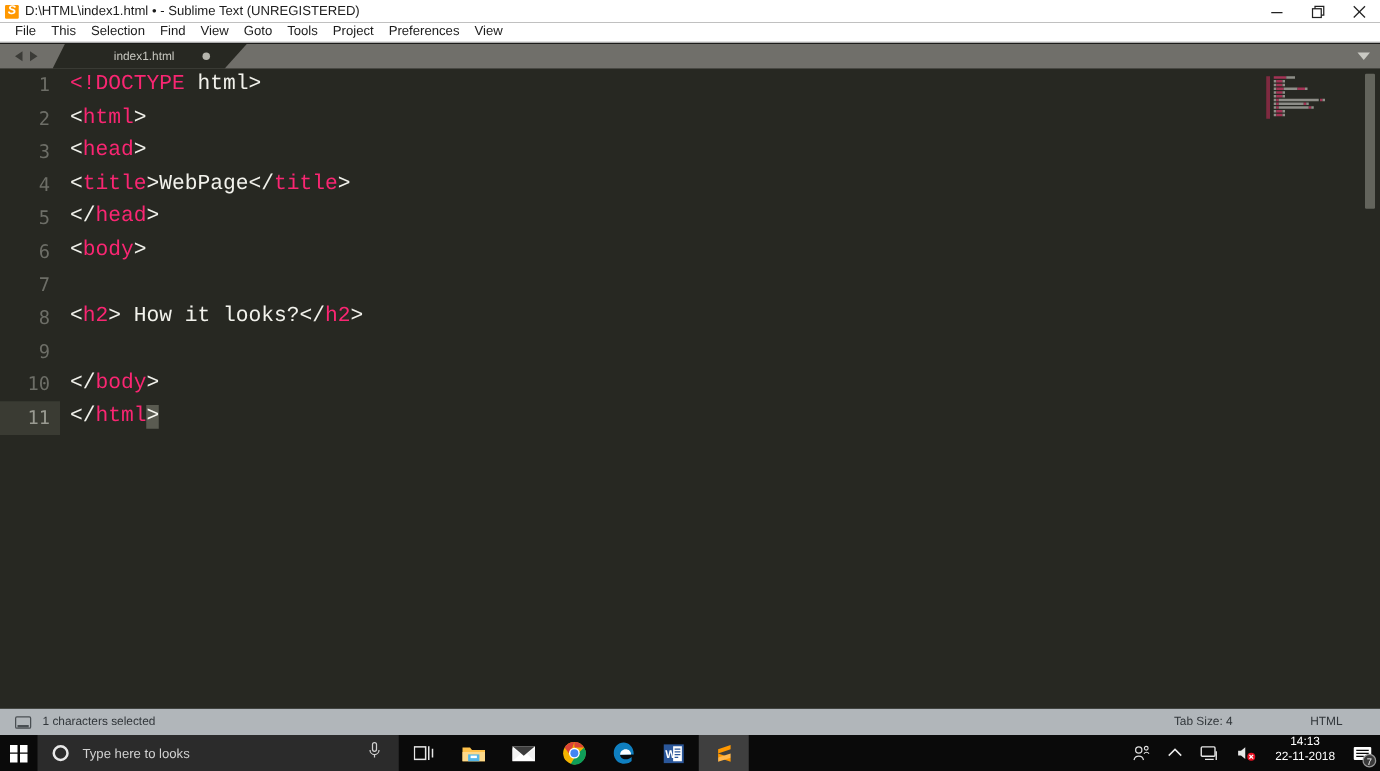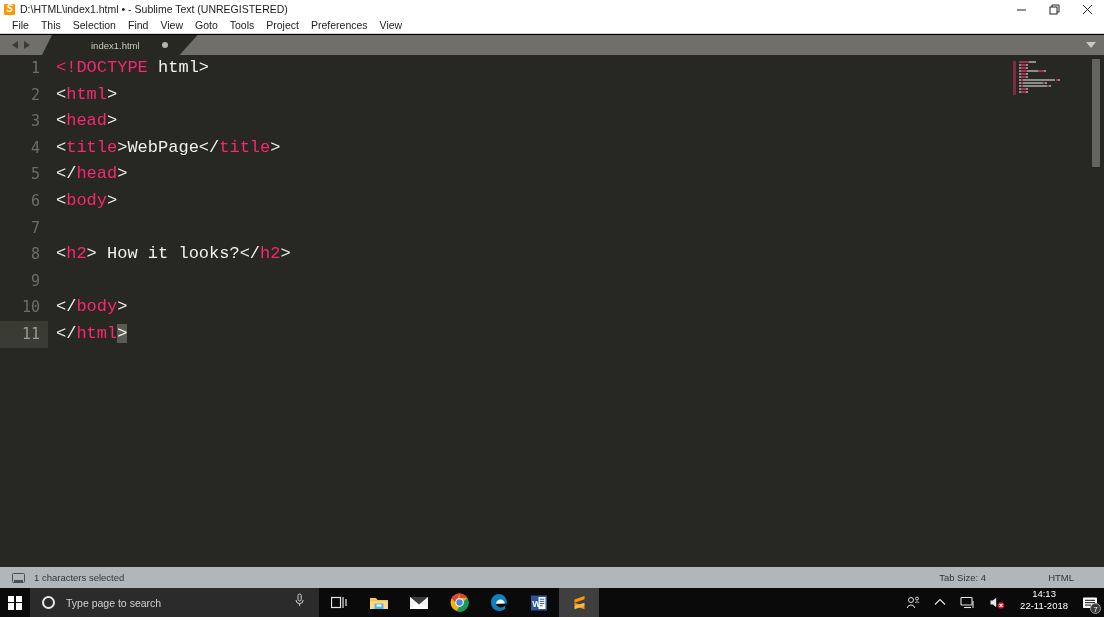--- a/index.html
+++ b/index.html
@@ -311,21 +311,21 @@
       <span class="win-logo">
           <i></i>
           <i></i>
           <i></i>
           <i></i>
         </span>
     </div>
 
     <div class="search-box">
       <span class="cortana-ring"></span>
-      <span class="search-text">Type page to search</span>
+      <span class="search-text">Type here to looks</span>
       <span class="mic">
         <svg width="11" height="15" viewBox="0 0 11 15">
           <rect x="4" y="1" width="3.2" height="7" rx="1.6" fill="none" stroke="#cfcfcf" stroke-width="1"></rect>
           <path d="M2 7 a3.6 3.6 0 0 0 7.2 0" fill="none" stroke="#cfcfcf" stroke-width="1"></path>
           <line x1="5.6" y1="10.5" x2="5.6" y2="13" stroke="#cfcfcf" stroke-width="1"></line>
         </svg>
       </span>
     </div>
 
     <div class="tasks">

